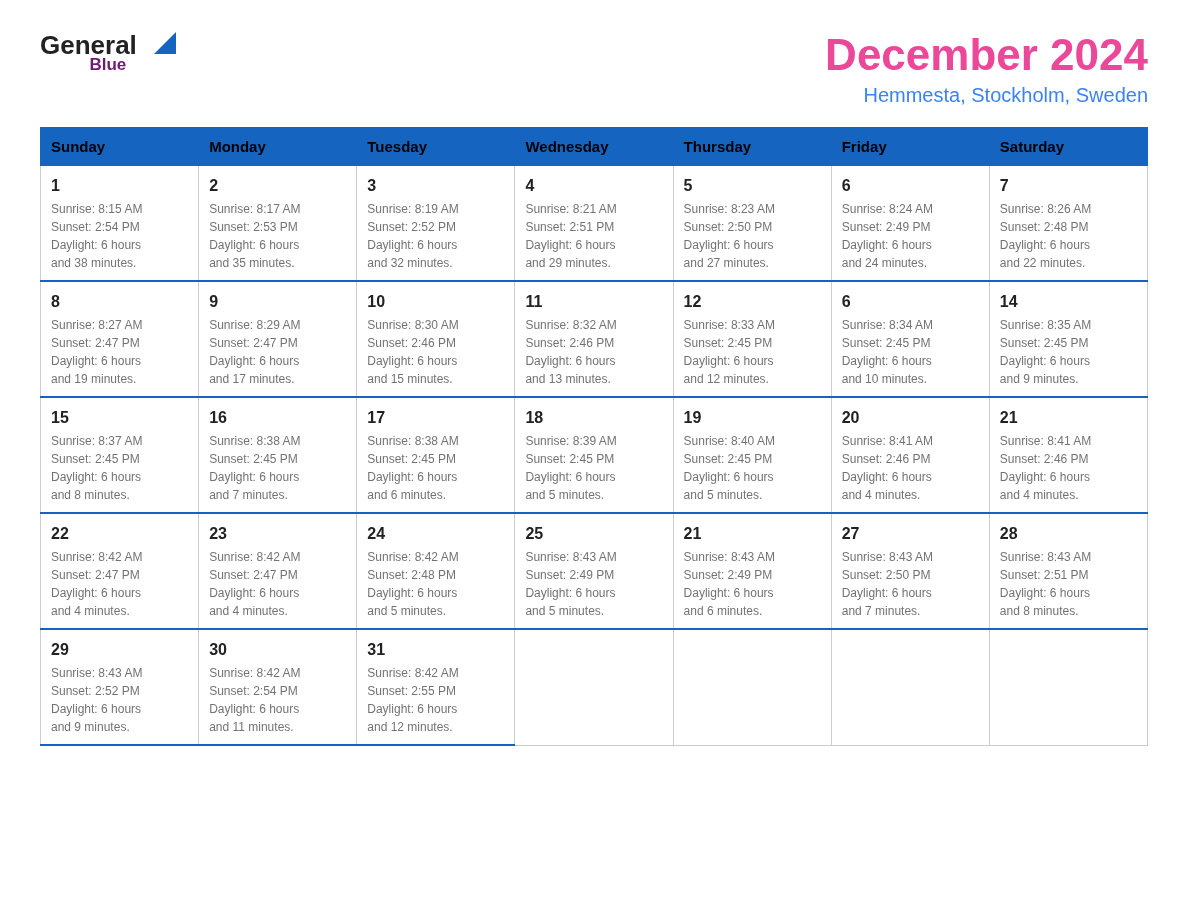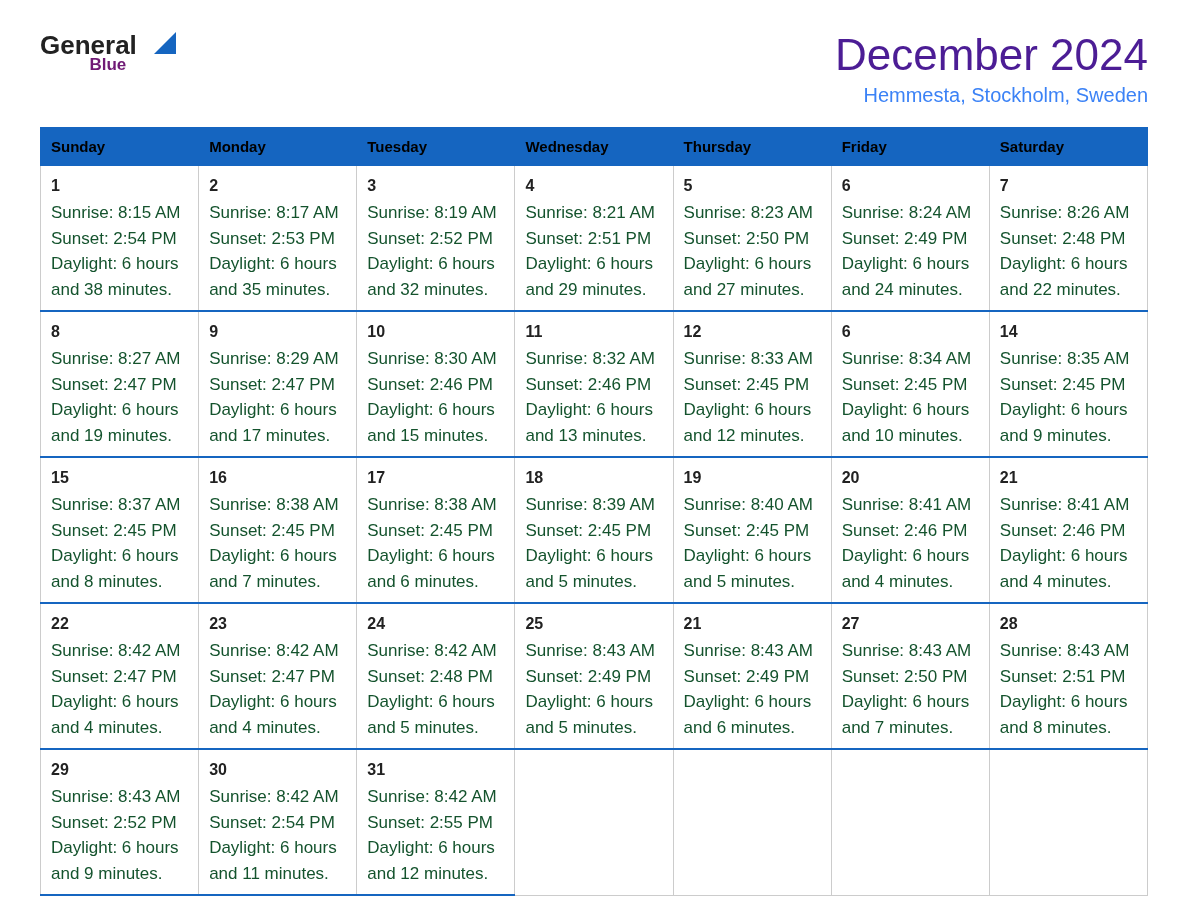--- a/index.html
+++ b/index.html
@@ -17,22 +17,22 @@
     }
     .logo-area {
       display: flex;
       align-items: center;
     }
     .title-area {
       text-align: right;
     }
     .calendar-title {
       font-size: 44px;
-      font-weight: normal;
-      color: #4c1d95;
+      font-weight: bold;
+      color: #ec4899;
     }
     .calendar-subtitle {
       font-size: 20px;
       color: #3b82f6;
       margin-top: 4px;
     }
     table {
       width: 100%;
       border-collapse: collapse;
       margin-top: 10px;
@@ -55,22 +55,22 @@
       width: 14.28%;
       min-height: 90px;
     }
     .day-num {
       font-size: 16px;
       font-weight: bold;
       display: block;
       margin-bottom: 2px;
     }
     .day-info {
-      color: #14532d;
-      font-size: 17px;
+      color: #737373;
+      font-size: 12px;
     }
     tr td {
       border-bottom: 2px solid #1565c0;
     }
     .empty-cell {
       background: #fff;
       border: 1px solid #ccc;
     }
   </style>
 </head>

